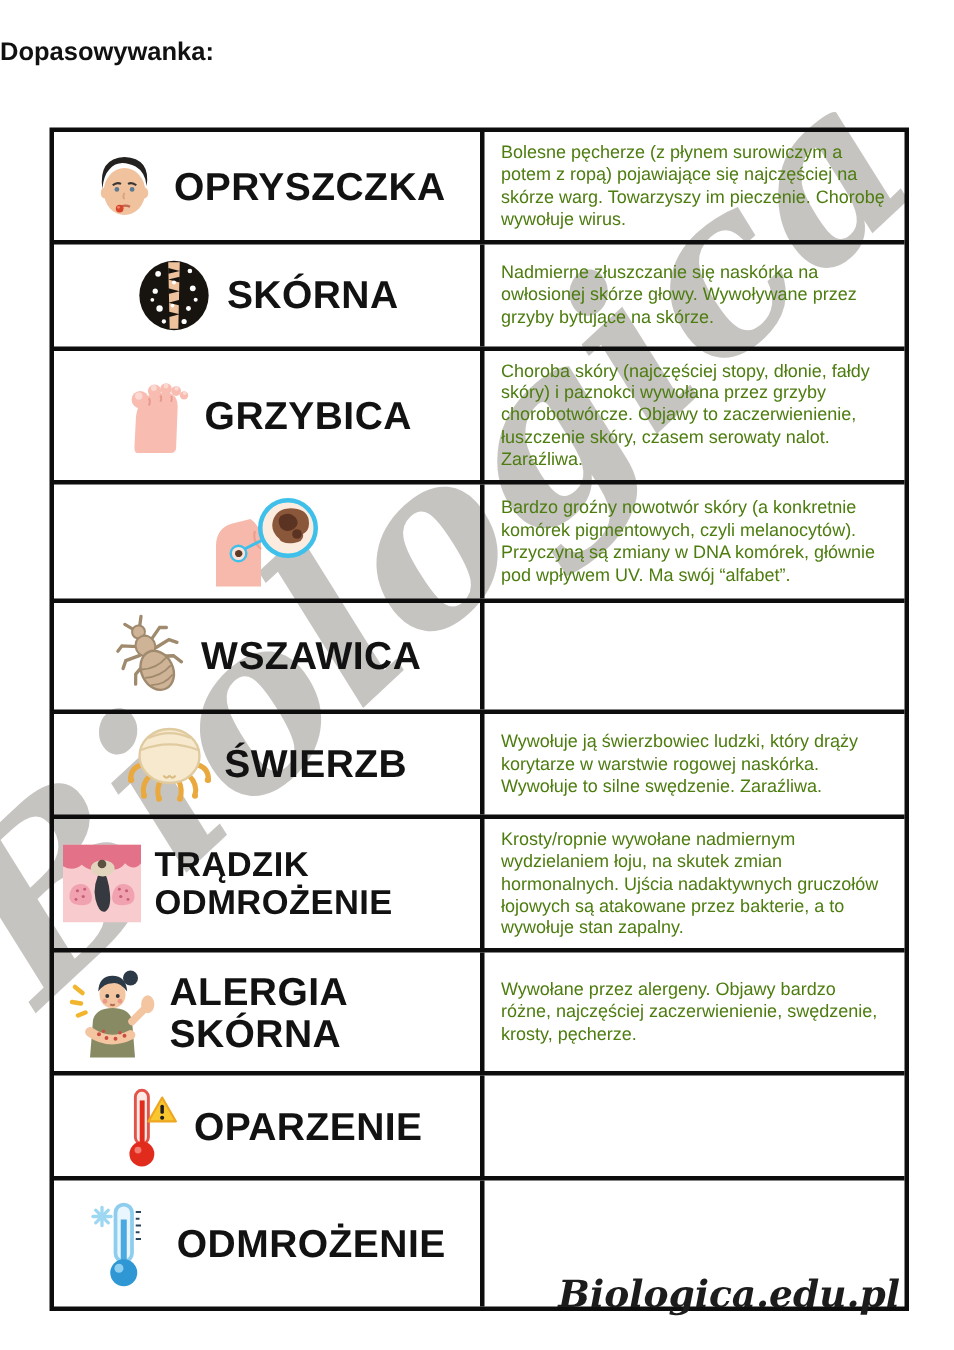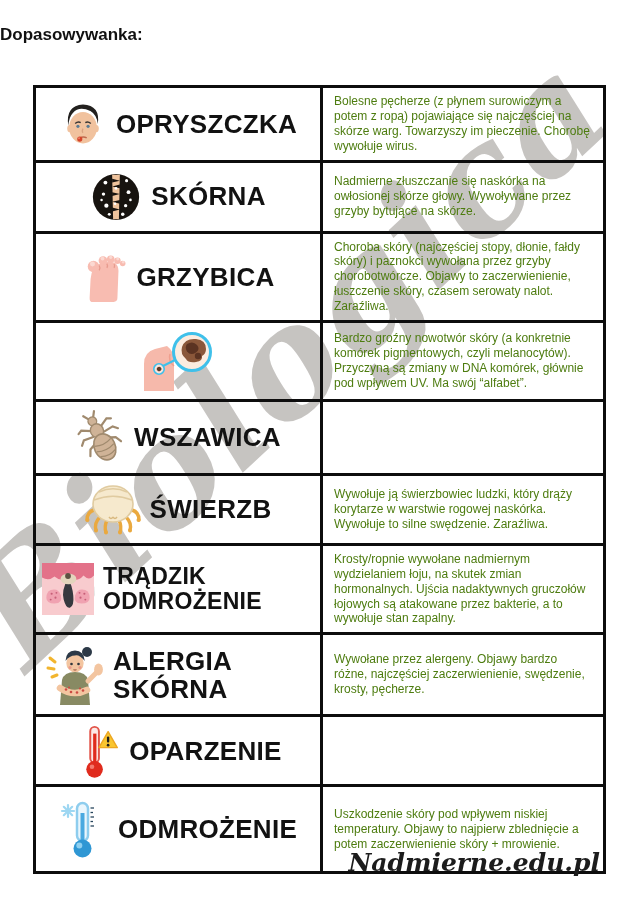--- a/index.html
+++ b/index.html
@@ -358,22 +358,19 @@
               <line x1="31.5" y1="8" x2="35" y2="8"></line>
               <line x1="31.5" y1="12.5" x2="34" y2="12.5"></line>
               <line x1="31.5" y1="17" x2="35" y2="17"></line>
               <line x1="31.5" y1="21.5" x2="34" y2="21.5"></line>
               <line x1="31.5" y1="26" x2="35" y2="26"></line>
             </g>
           </svg>
         </span>
         <span class="term">ODMROŻENIE</span>
       </div>
-      <div class="cell-right">
-        <p class="desc">Uszkodzenie skóry pod wpływem niskiej temperatury. Objawy to najpierw zblednięcie a potem zaczerwienienie skóry + mrowienie.</p>
-      </div>
     </div>
 
   </div>
 
-  <div class="footer">Nadmierne.edu.pl</div>
+  <div class="footer">Biologica.edu.pl</div>
 
 </div>
 
 </body></html>

